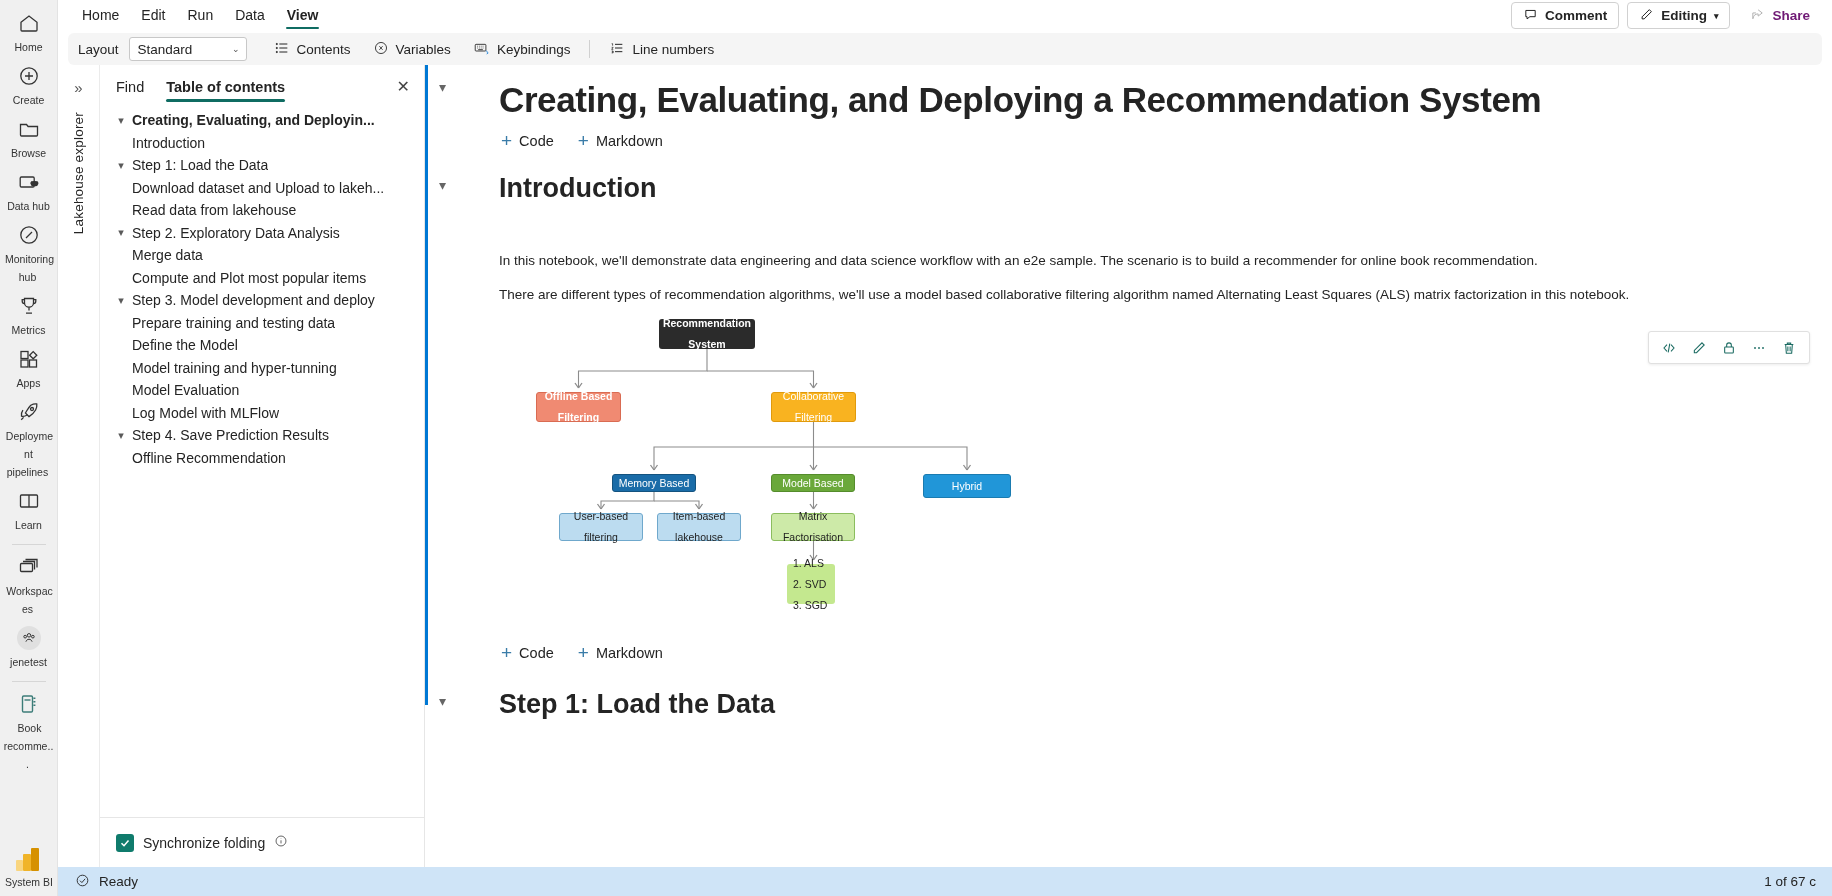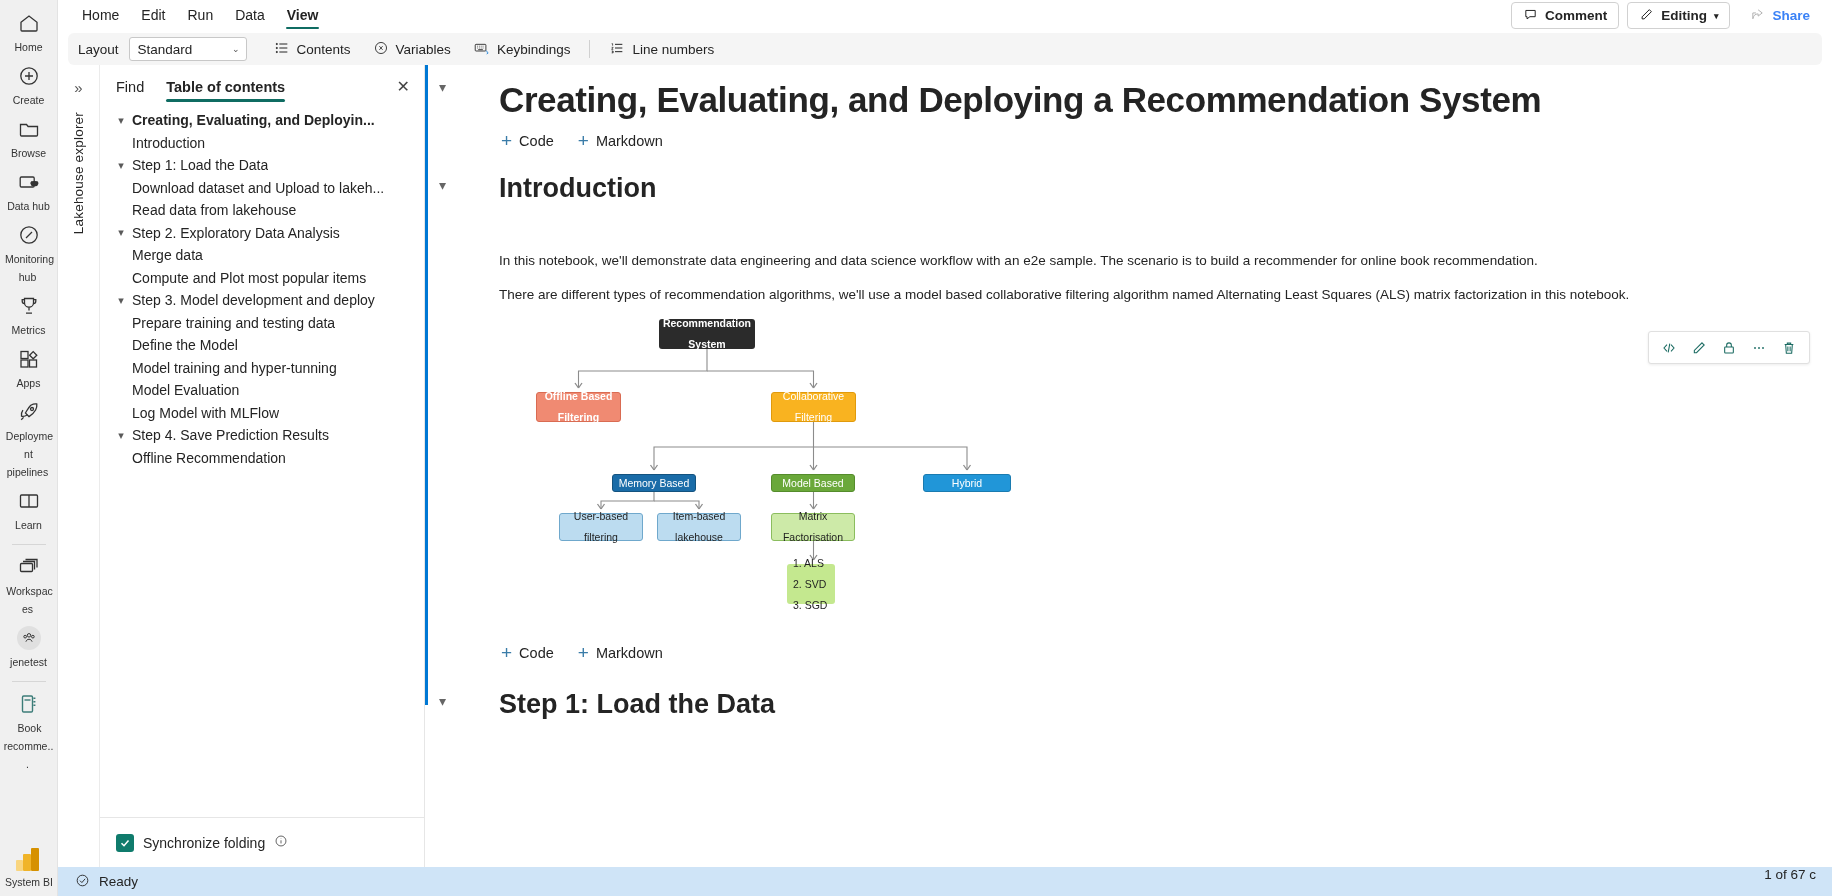--- a/index.html
+++ b/index.html
@@ -56,21 +56,21 @@
   .rtab.active::after {
     content: ""; position: absolute; left: 9px; right: 9px; bottom: 0;
     height: 2px; background: #0f6c62; border-radius: 1px;
   }
   .ribbon-right { margin-left: auto; display: flex; align-items: center; gap: 8px; }
   .pillbtn {
     display: flex; align-items: center; gap: 7px;
     border: 1px solid #d1d1d1; border-radius: 4px; background: #fff;
     padding: 4px 11px; font-size: 13.5px; font-weight: 600; cursor: pointer; height: 27px;
   }
-  .pillbtn.disabled { border-color: transparent; color: #3b82f6; cursor: default; }
+  .pillbtn.disabled { border-color: transparent; color: #701a75; cursor: default; }
 
   
   .cmdbar {
     height: 32px; margin: 2px 10px 0 10px;
     background: #f5f5f5; border-radius: 6px;
     display: flex; align-items: center; padding: 0 10px; gap: 4px;
   }
   .cmd-label { font-size: 13.5px; margin-right: 6px; }
   .selectbox {
     display: flex; align-items: center; justify-content: space-between;
@@ -165,21 +165,21 @@
     text-align: center; font-size: 10.5px; line-height: 21px; border-radius: 3px;
   }
   .code-cell {
     margin: 34px 0 0 0; background: #f2f2f2; border-radius: 2px;
     padding: 11px 16px; font-family: "DejaVu Sans Mono", monospace;
     font-size: 12.5px; color: #1f1f1f; height: 42px; overflow: hidden;
   }
 
   
   .statusbar {
-    height: 29px; background: #cfe4f7; display: flex; 
+    height: 29px; background: #cfe4f7; display: flex; align-items: center;
     padding: 0 16px 0 0; font-size: 13.5px; flex: 0 0 29px;
   }
   .sb-left { display: flex; align-items: center; gap: 9px; padding-left: 17px; }
   .sb-right { margin-left: auto; }
 </style>
 </head>
 <body>
 
 <div id="app">
 
@@ -572,21 +572,21 @@
               <div class="dnode" style="left:142px;top:0;width:96px;height:30px;background:#2b2b2b;color:#fff;font-weight:700;">Recommendation System</div>
 
               <div class="dnode" style="left:19px;top:73px;width:85px;height:30px;background:#f08a72;border:1px solid #d96b52;color:#fff;font-weight:700;">Offline Based Filtering</div>
 
               <div class="dnode" style="left:254px;top:73px;width:85px;height:30px;background:#f9b320;border:1px solid #e09a0c;color:#fff;">Collaborative Filtering</div>
 
               <div class="dnode" style="left:95px;top:155px;width:84px;height:18px;background:#1a6ca8;border:1px solid #14537f;color:#fff;">Memory Based</div>
 
               <div class="dnode" style="left:254px;top:155px;width:84px;height:18px;background:#6aa83a;border:1px solid #558c2c;color:#fff;">Model Based</div>
 
-              <div class="dnode" style="left:406px;top:155px;width:88px;height:18px;background:#2196d8;border:1px solid #1a7bb0;color:#fff;">Hybrid</div>
+              <div class="dnode" style="left:406px;top:155px;width:88px;height:24px;background:#2196d8;border:1px solid #1a7bb0;color:#fff;">Hybrid</div>
 
               <div class="dnode" style="left:42px;top:194px;width:84px;height:28px;background:#bcdcf0;border:1px solid #6fa8cc;color:#1f1f1f;">User-based filtering</div>
 
               <div class="dnode" style="left:140px;top:194px;width:84px;height:28px;background:#bcdcf0;border:1px solid #6fa8cc;color:#1f1f1f;">Item-based lakehouse</div>
 
               <div class="dnode" style="left:254px;top:194px;width:84px;height:28px;background:#cdeaa8;border:1px solid #8bbd5e;color:#1f1f1f;">Matrix Factorisation</div>
 
               <div class="dnode" style="left:270px;top:245px;width:48px;height:40px;background:#c4e88f;color:#1f1f1f;flex-direction:column;align-items:flex-start;padding-left:6px;justify-content:center;">
                 <span>1. ALS</span>
                 <span>2. SVD</span>

